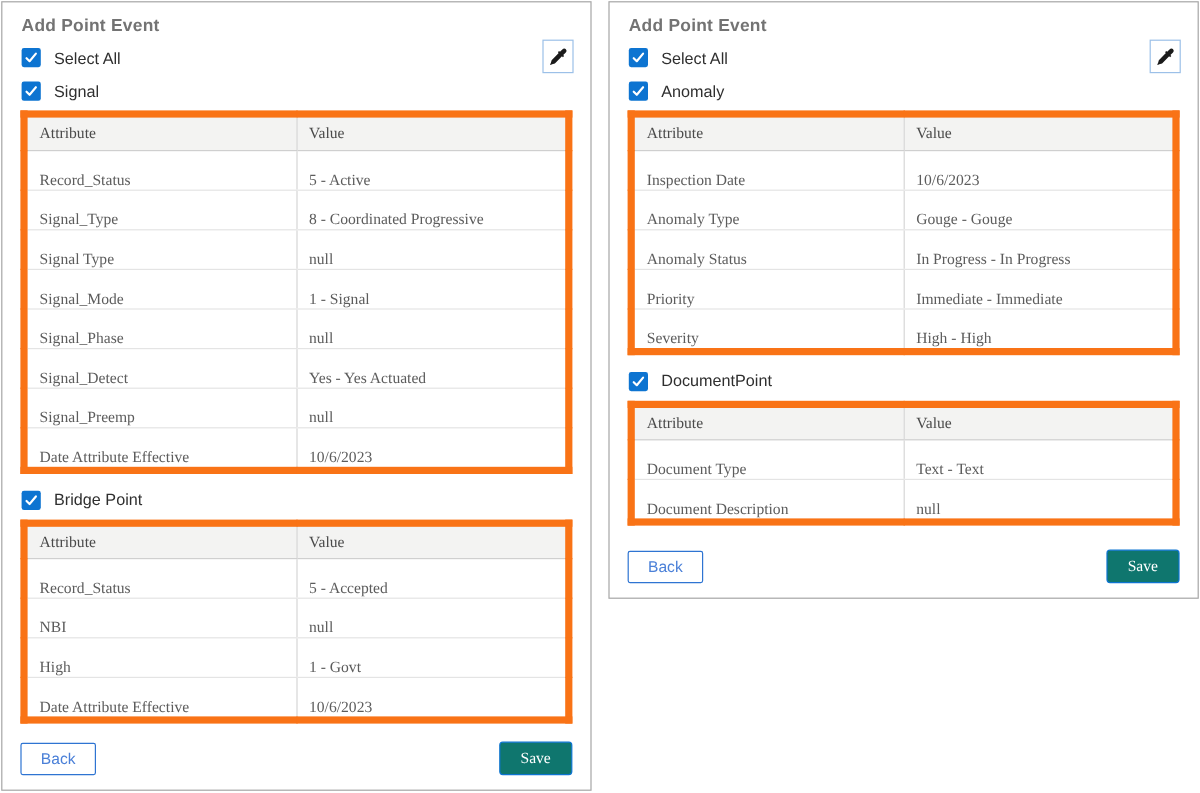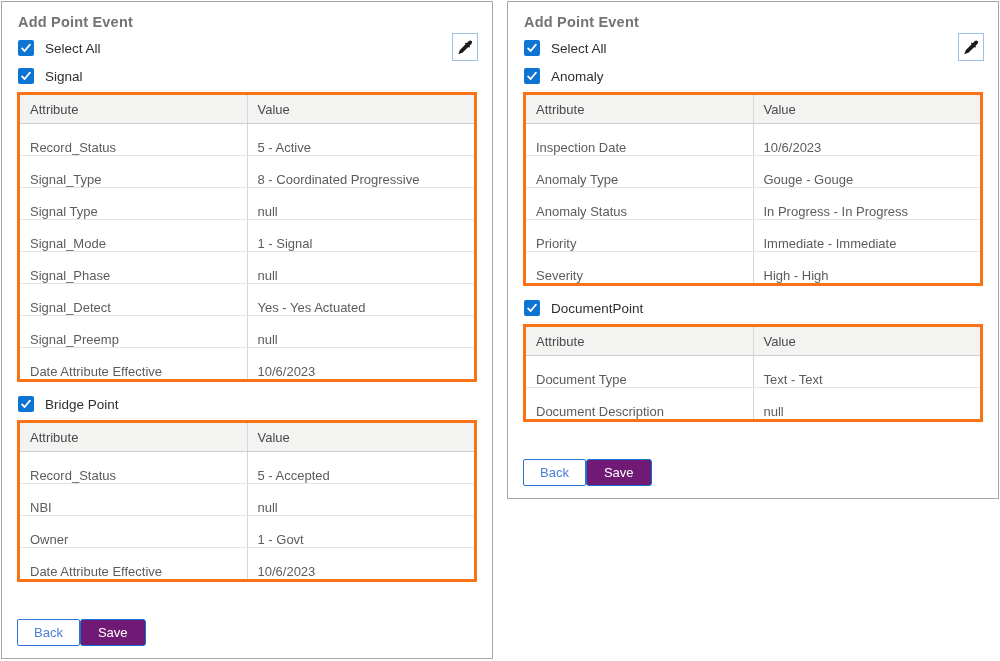--- a/index.html
+++ b/index.html
@@ -19,35 +19,35 @@
         display:inline-flex; align-items:center; justify-content:center; }
   .cb svg { display:block; }
   .check-label { font-size:13.5px; font-weight:normal; color:#2f2f2f; }
 
   .tool-btn { position:absolute; right:-1px; top:-7px; width:26px; height:28px; background:#fff;
     border:1px solid #9cc0e8; display:flex; align-items:center; justify-content:center; cursor:pointer; }
 
   .group { margin-top:14px; }
   .group:first-child { margin-top:12px; }
   .attr-table { width:100%; border-collapse:collapse; margin-top:8px;
-    border:3px solid #f97316; table-layout:fixed; }
+    border:6px solid #f97316; table-layout:fixed;font-family:Liberation Serif, serif; }
   .attr-table th {
     background:#f3f3f2; text-align:left; font-weight:normal; color:#4a4a4a;
     font-size:13px; height:30px; padding:0 0 0 10px; border-bottom:1px solid #cfcfcf; }
   .attr-table th + th, .attr-table td + td { border-left:1px solid #d6d6d6; }
   .attr-table td { font-size:13px; color:#5c5c5c; height:32px; padding:16px 0 0 10px;
     border-bottom:1px solid #e4e4e4; background:#fff; }
   .attr-table tr:last-child td { border-bottom:none; }
 
   .footer { position:absolute; left:15px; right:15px; bottom:12px;
-    display:flex; justify-content:flex-start; align-items:center; }
+    display:flex; justify-content:space-between; align-items:center; }
   .btn-outline { background:#fff; border:1px solid #2e74d2; color:#4b80d8; font-size:13px;
     padding:5px 16px; border-radius:2px; cursor:pointer; font-family:"Liberation Sans", sans-serif; }
-  .btn-solid { background:#701a75; border:1px solid #0d74d1; color:#fff; font-size:13px;
-    padding:5px 17px; border-radius:3px; cursor:pointer; font-family:Liberation Sans, sans-serif; }
+  .btn-solid { background:#0f766e; border:1px solid #0d74d1; color:#fff; font-size:13px;
+    padding:5px 17px; border-radius:3px; cursor:pointer; font-family:Liberation Serif, serif; }
 </style>
 </head>
 <body>
 
 <div class="canvas">
 
   <section class="panel panel-left">
     <div class="panel-title">Add Point Event</div>
     <div class="topbar">
       <label class="check-row">
@@ -136,21 +136,21 @@
             <tbody>
               <tr>
                 <td>Record_Status</td>
                 <td>5 - Accepted</td>
               </tr>
               <tr>
                 <td>NBI</td>
                 <td>null</td>
               </tr>
               <tr>
-                <td>Owner</td>
+                <td>High</td>
                 <td>1 - Govt</td>
               </tr>
               <tr>
                 <td>Date Attribute Effective</td>
                 <td>10/6/2023</td>
               </tr>
             </tbody>
           </table>
         </div>
       </div>

